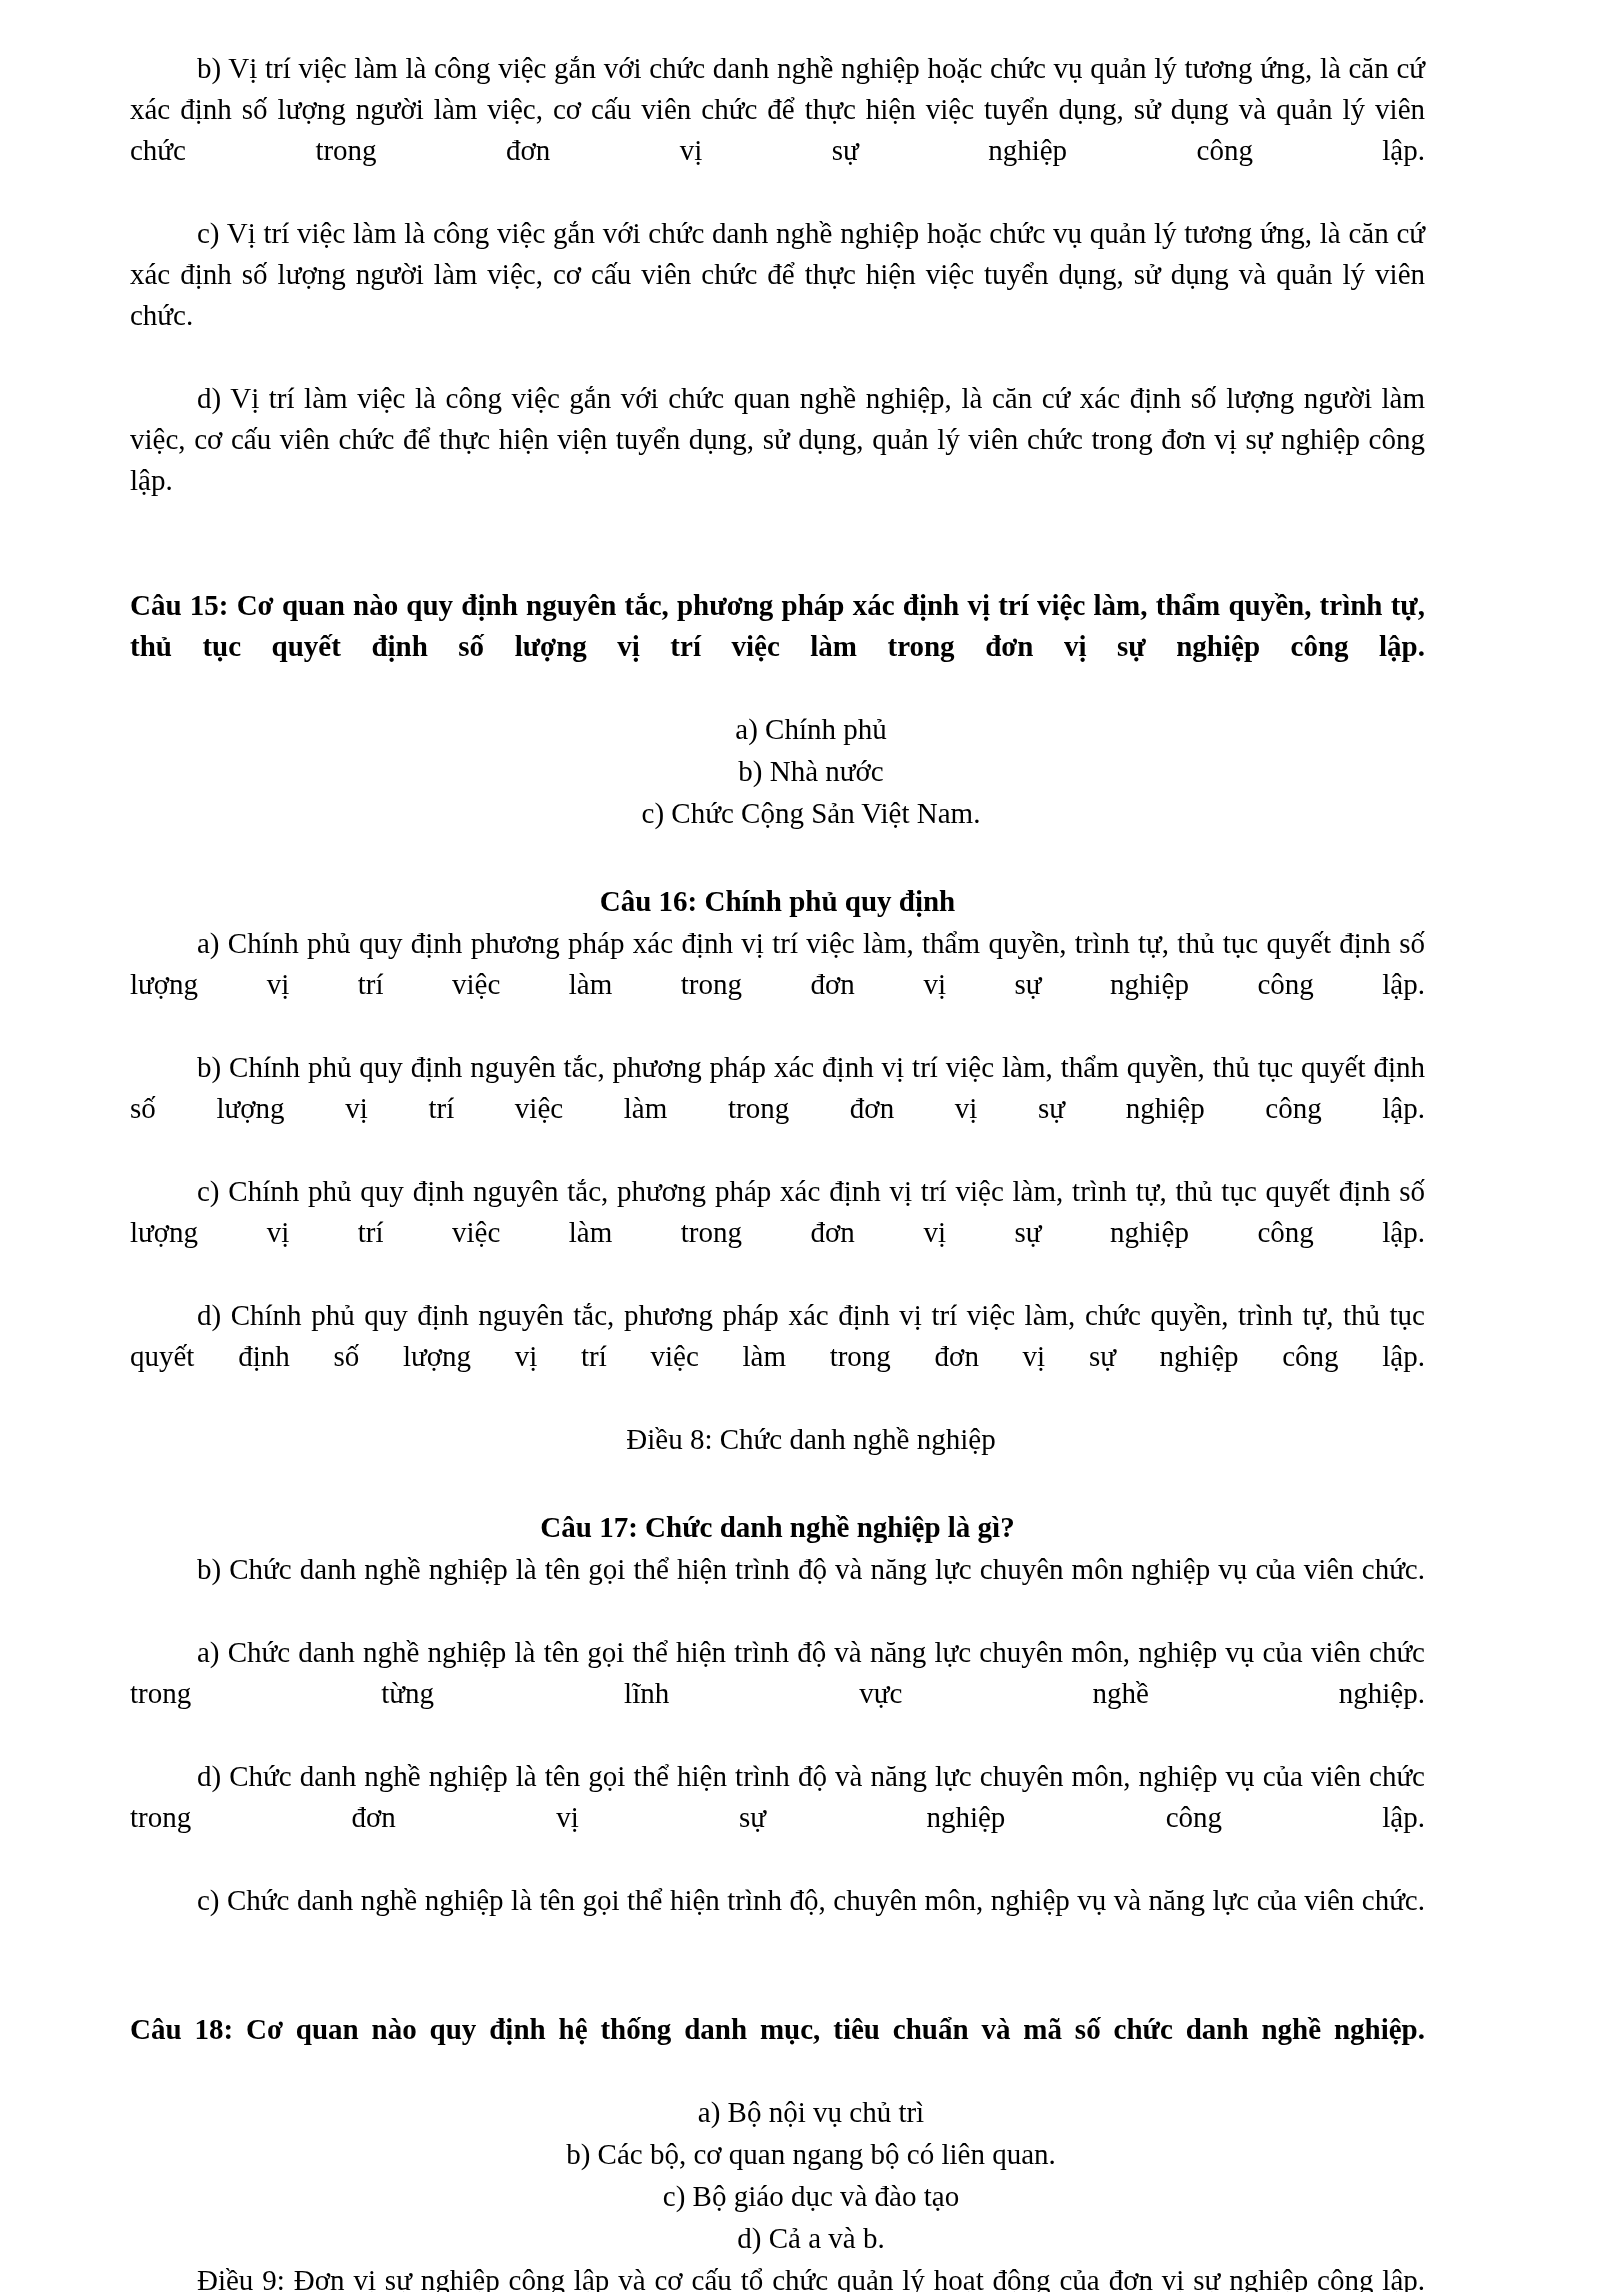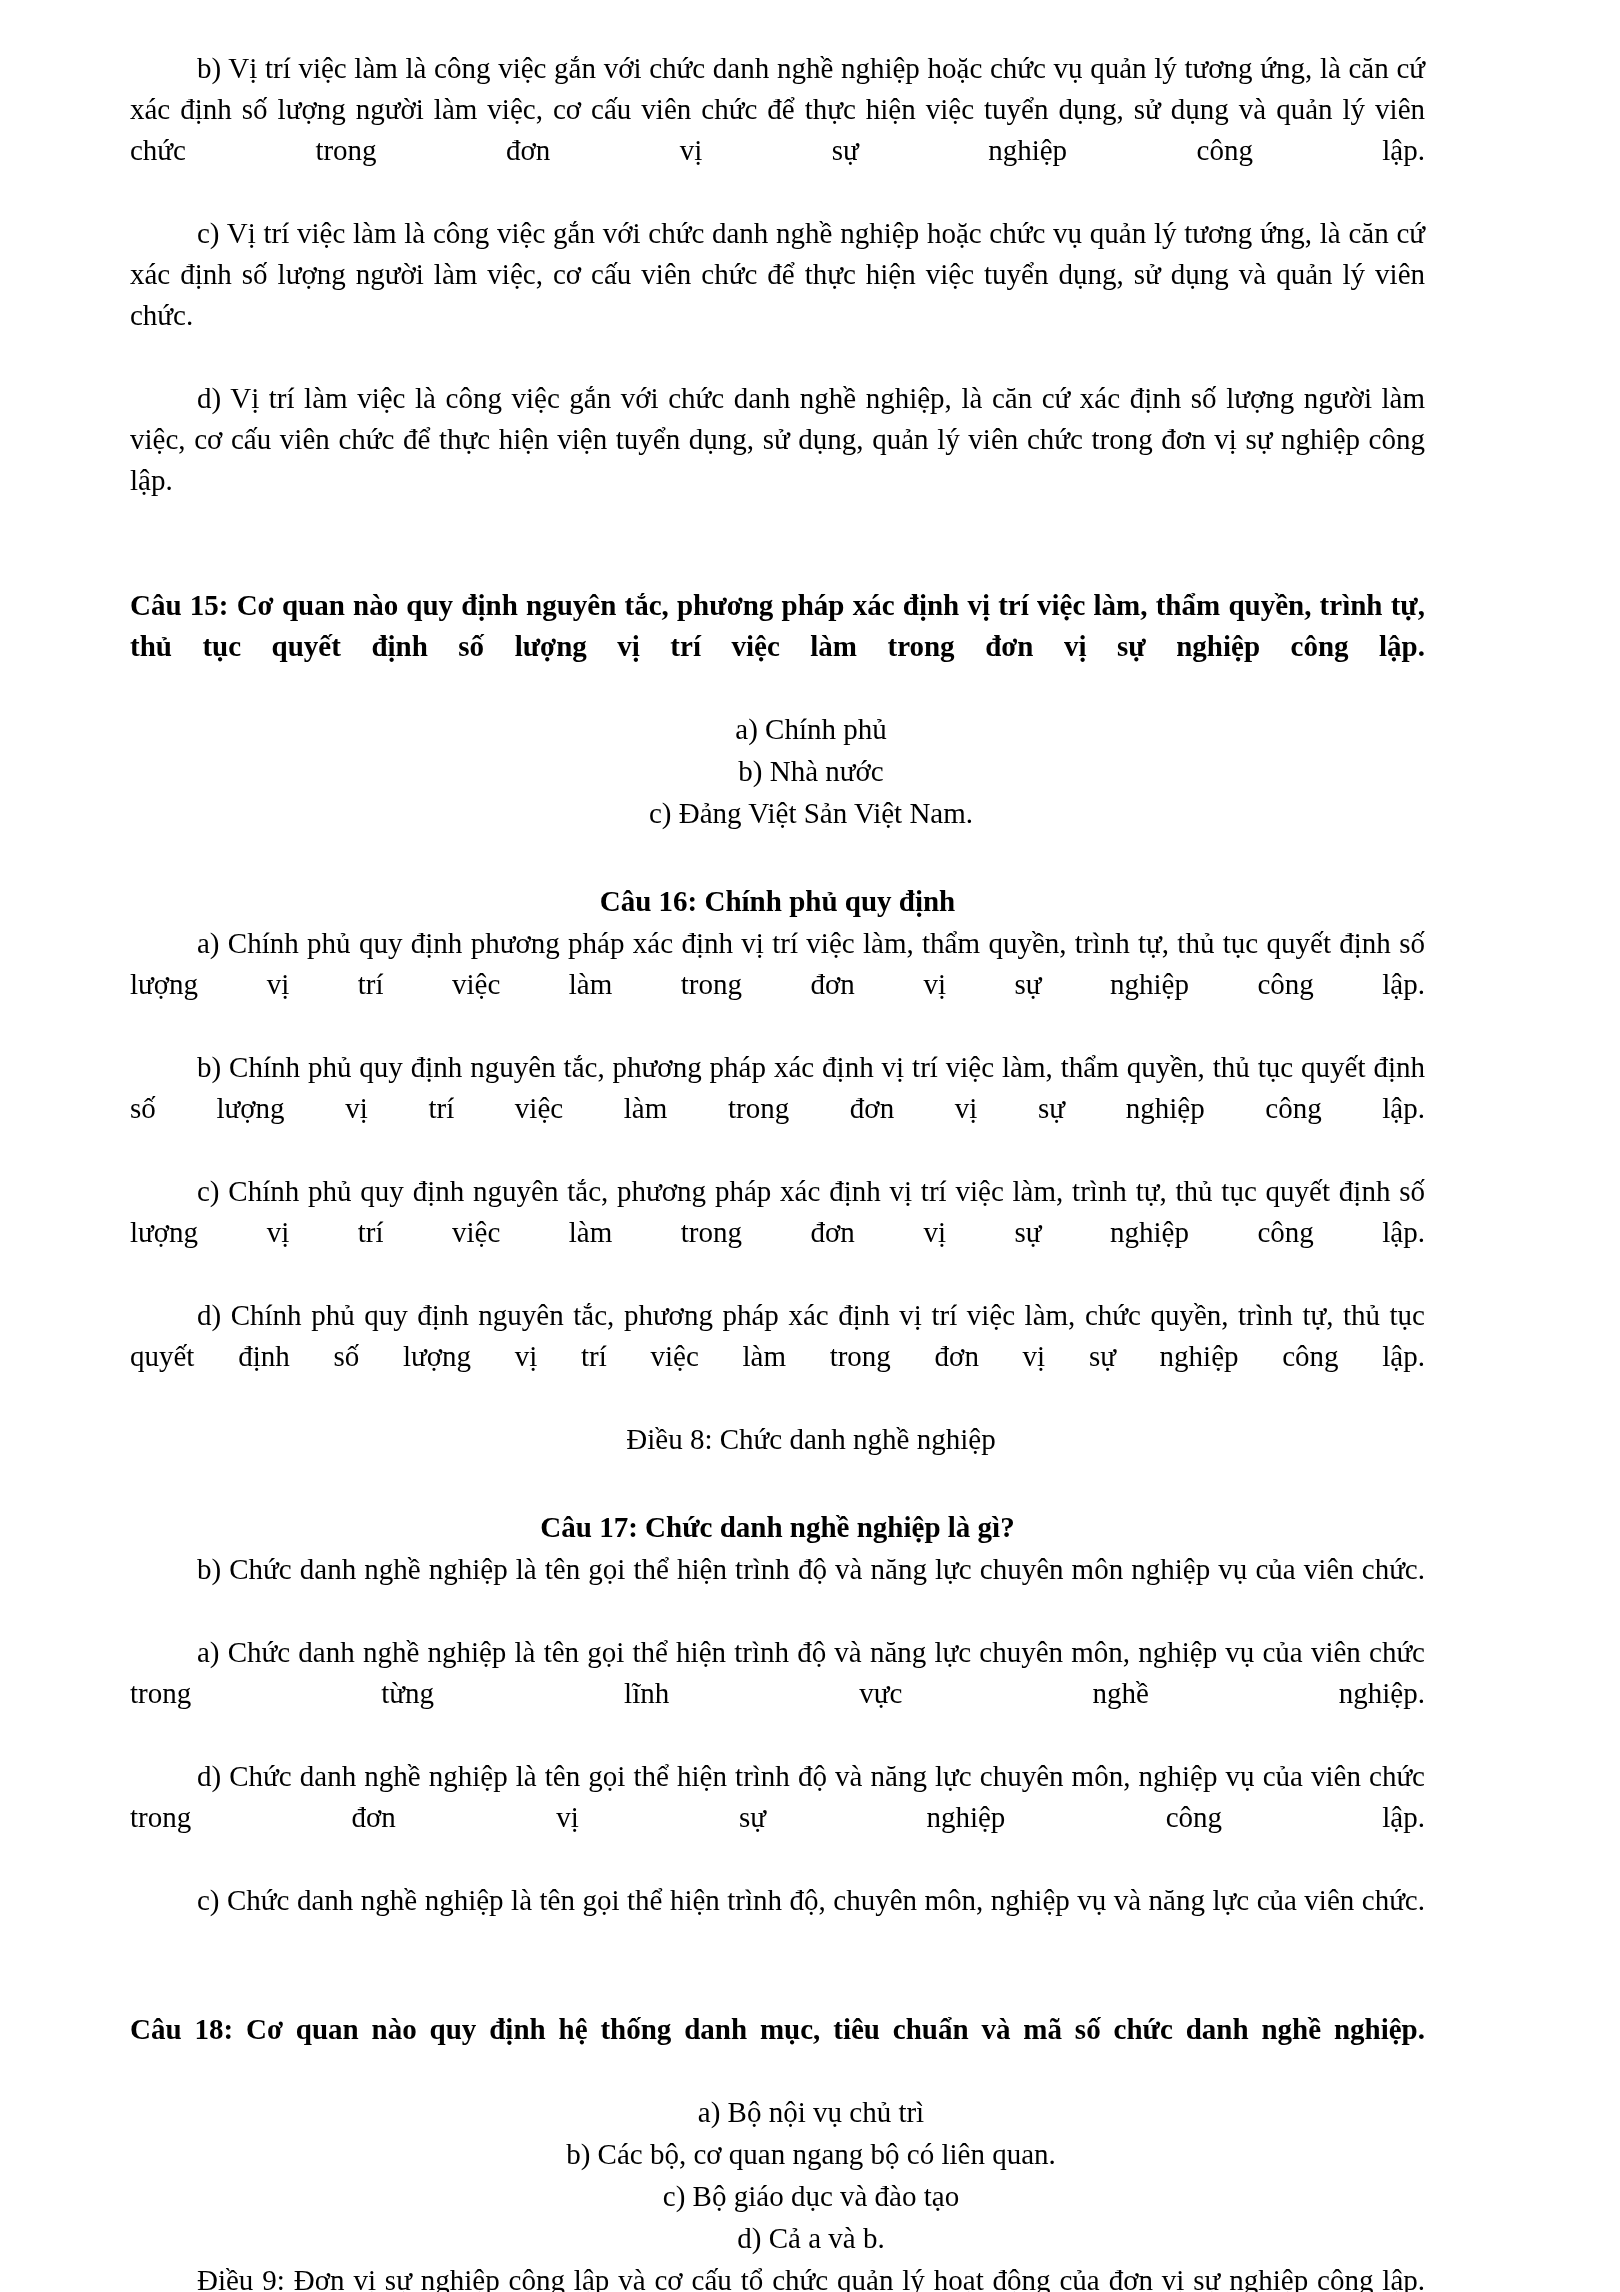--- a/index.html
+++ b/index.html
@@ -61,28 +61,28 @@
   }
 </style>
 </head>
 <body>
 
 <div class="page">
   <div class="doc-body">
 
     <p class="para just">b) Vị trí việc làm là công việc gắn với chức danh nghề nghiệp hoặc chức vụ quản lý tương ứng, là căn cứ xác định số lượng người làm việc, cơ cấu viên chức để thực hiện việc tuyển dụng, sử dụng và quản lý viên chức trong đơn vị sự nghiệp công lập.</p>
     <p class="para just">c) Vị trí việc làm là công việc gắn với chức danh nghề nghiệp hoặc chức vụ quản lý tương ứng, là căn cứ xác định số lượng người làm việc, cơ cấu viên chức để thực hiện việc tuyển dụng, sử dụng và quản lý viên chức.</p>
-    <p class="para just">d) Vị trí làm việc là công việc gắn với chức danh nghề nghiệp, là căn cứ xác định số lượng người làm việc, cơ cấu viên chức để thực hiện viện tuyển dụng, sử dụng, quản lý viên chức trong đơn vị sự nghiệp công lập.</p>
+    <p class="para just">d) Vị trí làm việc là công việc gắn với chức quan nghề nghiệp, là căn cứ xác định số lượng người làm việc, cơ cấu viên chức để thực hiện viện tuyển dụng, sử dụng, quản lý viên chức trong đơn vị sự nghiệp công lập.</p>
 
     <div class="spacer-md"></div>
 
     <p class="heading just">Câu 15: Cơ quan nào quy định nguyên tắc, phương pháp xác định vị trí việc làm, thẩm quyền, trình tự, thủ tục quyết định số lượng vị trí việc làm trong đơn vị sự nghiệp công lập.</p>
     <p class="opt">a)  Chính phủ</p>
     <p class="opt">b) Nhà nước</p>
-    <p class="opt">c) Đảng Việt Sản Việt Nam.</p>
+    <p class="opt">c) Chức Cộng Sản Việt Nam.</p>
 
     <div class="spacer-lg"></div>
 
     <p class="heading-short">Câu 16: Chính phủ quy định</p>
     <p class="para just">a) Chính phủ quy định phương pháp xác định vị trí việc làm, thẩm quyền, trình tự, thủ tục quyết định số lượng vị trí việc làm trong đơn vị sự nghiệp công lập.</p>
     <p class="para just">b) Chính phủ quy định nguyên tắc, phương pháp xác định vị trí việc làm, thẩm quyền, thủ tục quyết định số lượng vị trí việc làm trong đơn vị sự nghiệp công lập.</p>
     <p class="para just">c) Chính phủ quy định nguyên tắc, phương pháp xác định vị trí việc làm, trình tự, thủ tục quyết định số lượng vị trí việc làm trong đơn vị sự nghiệp công lập.</p>
     <p class="para just">d) Chính phủ quy định nguyên tắc, phương pháp xác định vị trí việc làm, chức quyền, trình tự, thủ tục quyết định số lượng vị trí việc làm trong đơn vị sự nghiệp công lập.</p>
     <p class="opt">Điều 8: Chức danh nghề nghiệp</p>
 

